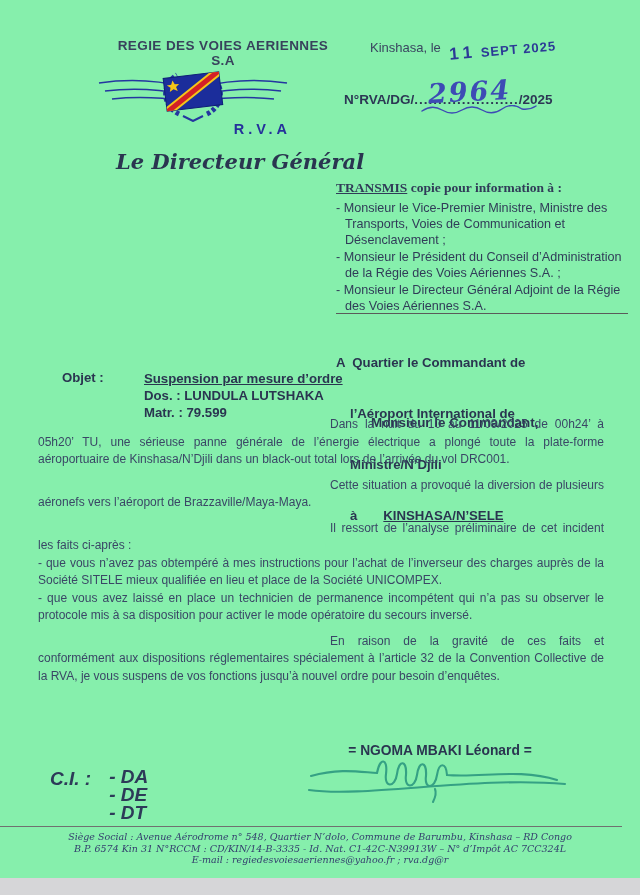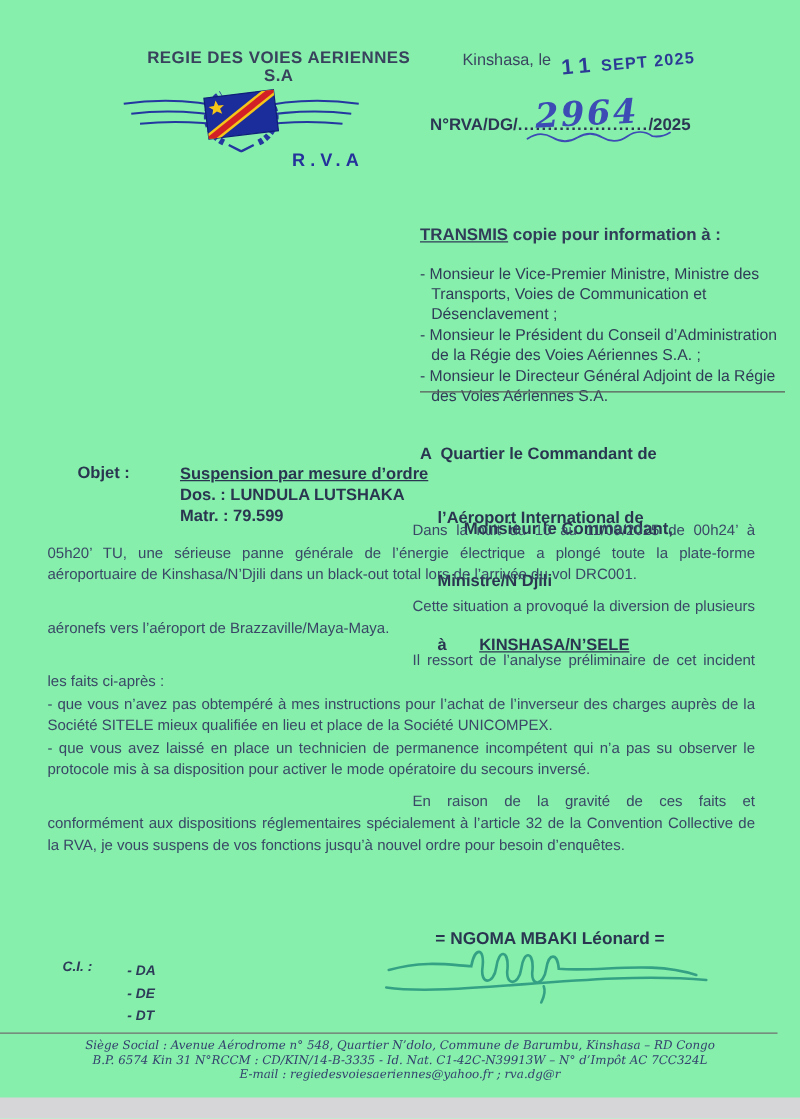--- a/index.html
+++ b/index.html
@@ -22,21 +22,21 @@
   .stamp .day{font-size:17px;letter-spacing:5px;}
   .stamp .rest{font-size:13px;letter-spacing:1px;}
   .ref-line{position:absolute;left:344px;top:92px;font-size:13.5px;font-weight:bold;color:#2c3754;white-space:nowrap;}
   .ref-dots{position:relative;display:inline-block;letter-spacing:1px;}
   .ref-number{position:absolute;left:14px;top:-16px;
     font-family:"DejaVu Serif",serif;font-style:italic;font-weight:bold;
     font-size:27px;color:#3d4bb5;transform:rotate(-3deg);letter-spacing:2px;}
   .ref-squiggle{position:absolute;left:6px;top:13px;}
   
   .transmis{position:absolute;left:336px;top:180px;width:293px;color:#303c58;}
-  .transmis .t-title{font-size:13.5px;font-weight:bold;margin-bottom:16px;}
+  .transmis .t-title{font-size:13.5px;font-weight:bold;margin-bottom:4px;font-family:Liberation Serif, serif;}
   .transmis .t-title .u{text-decoration:underline;}
   .transmis .t-item{font-size:12.6px;line-height:16px;padding-left:9px;text-indent:-9px;margin-bottom:1px;}
   .col-sep{position:absolute;left:336px;top:313px;width:292px;height:1px;background:#5a5a5a;}
   .addressee{position:absolute;left:336px;top:320px;font-size:13.2px;font-weight:bold;
     color:#2a3550;line-height:17px;white-space:pre-wrap;}
   .addressee .ind{padding-left:14px;}
   .addressee .city{text-decoration:underline;margin-left:26px;}
   
   .subject{position:absolute;left:62px;top:370px;display:flex;gap:22px;color:#2a3550;}
   .subject .s-label{font-size:13.2px;font-weight:bold;width:60px;}
@@ -47,22 +47,22 @@
   .body-text{position:absolute;left:38px;top:416px;width:566px;
     font-size:12px;line-height:17.5px;text-align:justify;color:#3a4766;}
   .body-text p{margin:0;}
   .body-text p.ind{text-indent:292px;}
   .body-text p.gap{margin-bottom:8px;}
   
   .sig-block{position:absolute;left:302px;top:726px;width:276px;text-align:center;margin-top:17px;}
   .sig-name{font-size:13.8px;font-weight:bold;color:#2a3550;}
   .sig-scribble{margin-top:-8px;}
   
-  .ci{position:absolute;left:50px;top:768px;display:flex;gap:28px;
-    font-size:11px;font-weight:bold;font-style:italic;color:#2d3a58;}
+  .ci{position:absolute;left:50px;top:768px;display:flex;gap:18px;
+    font-size:19px;font-weight:bold;font-style:italic;color:#2d3a58;}
   .ci-items div{line-height:18px;}
   
   .footer-rule{position:absolute;left:0;top:826px;width:622px;height:1px;background:#707070;}
   .footer{position:absolute;left:20px;top:831px;width:600px;text-align:center;
     font-family:"DejaVu Serif",serif;font-style:italic;font-size:9.5px;
     color:#34406e;line-height:11.5px;}
   .bottom-strip{position:absolute;left:0;bottom:0;width:640px;height:17px;background:#d6d6d8;}
 </style>
 </head>
 <body>
@@ -105,20 +105,21 @@
         <g clip-path="url(#flagclip)">
           <line x1="68" y1="40" x2="128" y2="3" stroke="#f5c518" stroke-width="9"></line>
           <line x1="68" y1="40" x2="128" y2="3" stroke="#d32027" stroke-width="5"></line>
         </g>
         <polygon points="79,8 80.8,12.2 85.2,12.4 81.8,15 83,19.2 79,16.8 75,19.2 76.2,15 72.8,12.4 77.2,12.2" fill="#f5c518"></polygon>
       </g>
     </svg>
   </div>
   <div class="logo-acronym">R.V.A</div>
 
+  <div class="sender-title">Le Directeur Général</div>
 
   <div class="dateline">
     <span>Kinshasa, le</span>
     <span class="stamp">
       <span class="day">11</span>
       <span class="rest">SEPT 2025</span>
     </span>
   </div>
 
   <div class="ref-line">

